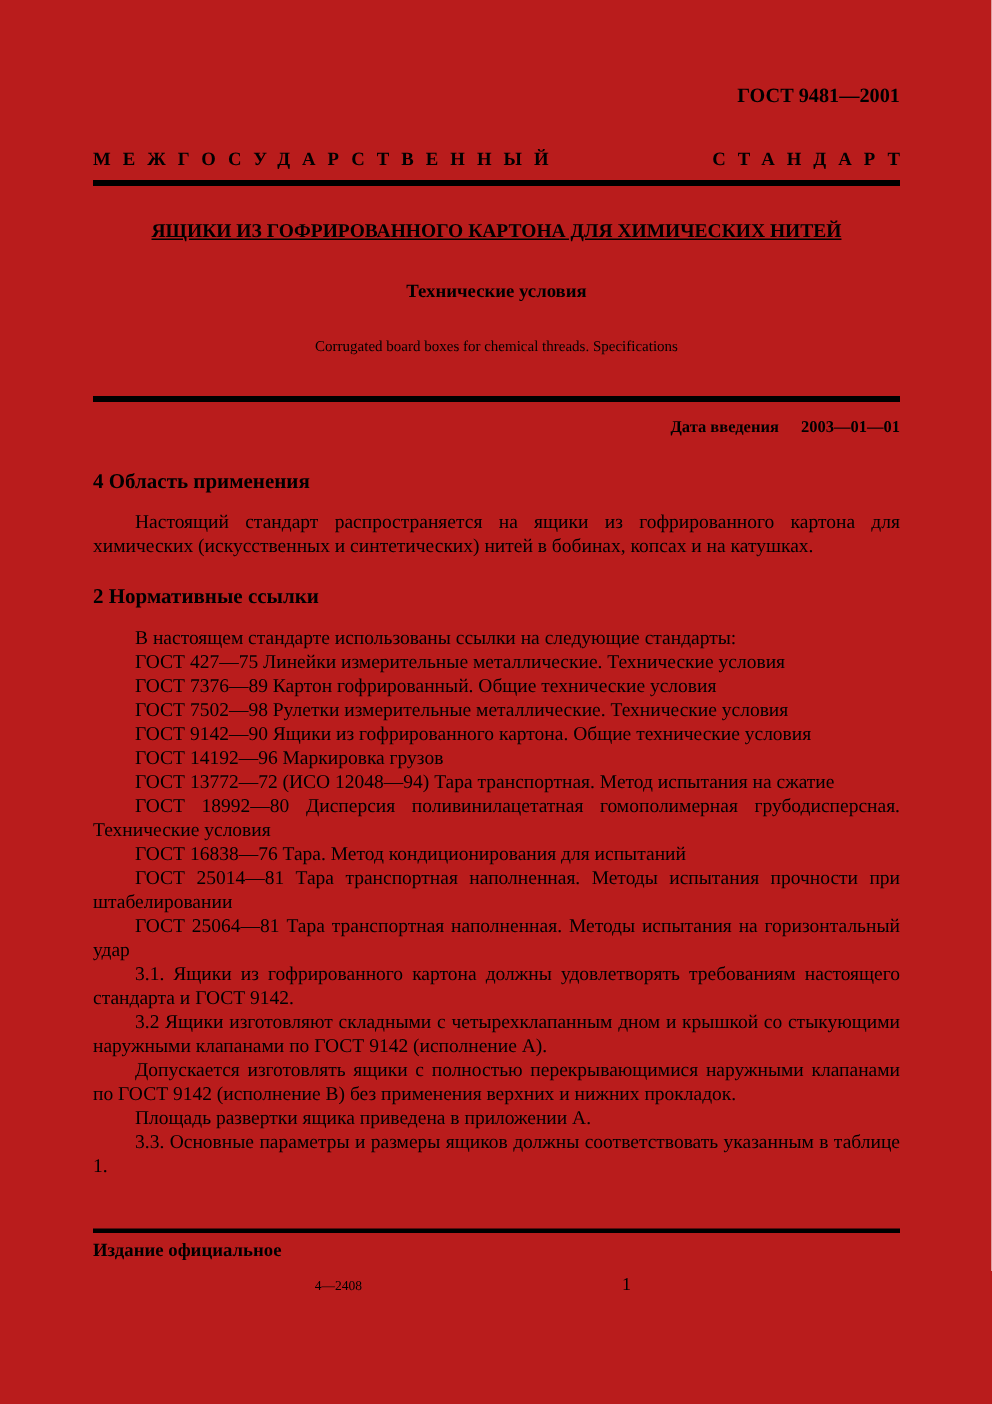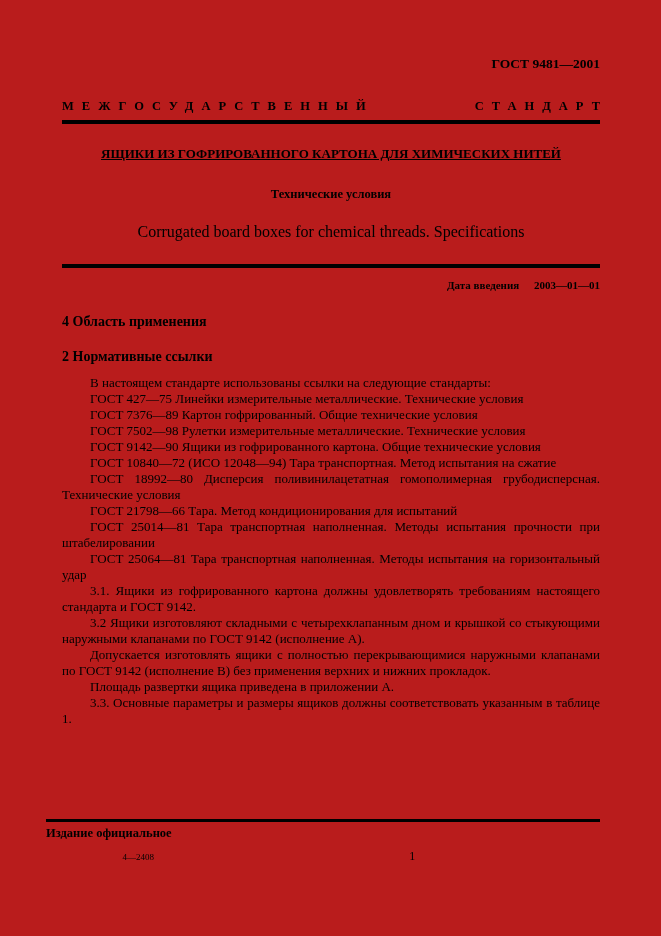--- a/index.html
+++ b/index.html
@@ -41,21 +41,21 @@
   }
   .doc-subtitle {
     margin: 24px 0 0 0;
     text-align: center;
     font-size: 12.5px;
     font-weight: bold;
   }
   .doc-title-en {
     margin-top: 22px;
     text-align: center;
-    font-size: 16px;
+    font-size: 10px;
     font-weight: normal;
   }
   .date-line {
     margin-top: 9px;
     text-align: right;
     font-weight: bold;
     font-size: 11px;
   }
   .date-line .date-value { margin-left: 12px; }
   .sec-heading {
@@ -65,37 +65,37 @@
     line-height: 17px;
   }
   .sec-heading.first { margin-top: 20px; }
   .para {
     margin: 0;
     text-align: justify;
     text-indent: 28px;
   }
   .footer {
     position: absolute;
-    left: 46px;
+    left: 62px;
     right: 61px;
     top: 819px;
   }
   .footer-rule { border: none; border-top: 3px solid #000; margin: 0; }
   .edition-note {
     margin-top: 3px;
     font-weight: bold;
     font-size: 12.5px;
   }
   .footer-row {
     display: grid;
     grid-template-columns: 1fr 1fr 1fr;
     align-items: baseline;
     margin-top: 7px;
   }
-  .print-code { font-size: 9px; text-align: center; }
+  .print-code { font-size: 9px; text-align: right; }
   .page-num-center { font-size: 12px; text-align: center; }
   .page-num-right { font-size: 12px; text-align: right; }
 </style>
 </head>
 <body>
 
 <div class="page">
 
   <div class="doc-number">ГОСТ 9481—2001</div>
 
@@ -111,30 +111,32 @@
   <div class="doc-title-en">Corrugated board boxes for chemical threads. Specifications</div>
 
   <hr class="rule-thick rule2">
 
   <div class="date-line">
     <span class="date-label">Дата введения</span>
     <span class="date-value">2003—01—01</span>
   </div>
 
   <div class="sec-heading first">4 Область применения</div>
+  <p class="para">Настоящий стандарт распространяется на ящики из гофрированного картона для химических (искусственных и синтетических) нитей в бобинах, копсах и на катушках.</p>
 
   <div class="sec-heading">2 Нормативные ссылки</div>
   <p class="para">В настоящем стандарте использованы ссылки на следующие стандарты:</p>
   <p class="para">ГОСТ 427—75 Линейки измерительные металлические. Технические условия</p>
   <p class="para">ГОСТ 7376—89 Картон гофрированный. Общие технические условия</p>
   <p class="para">ГОСТ 7502—98 Рулетки измерительные металлические. Технические условия</p>
   <p class="para">ГОСТ 9142—90 Ящики из гофрированного картона. Общие технические условия</p>
-  <p class="para">ГОСТ 10840—72 (ИСО 12048—94) Тара транспортная. Метод испытания на сжатие</p>
+  <p class="para">ГОСТ 14192—96 Маркировка грузов</p>
+  <p class="para">ГОСТ 13772—72 (ИСО 12048—94) Тара транспортная. Метод испытания на сжатие</p>
   <p class="para">ГОСТ 18992—80 Дисперсия поливинилацетатная гомополимерная грубодисперсная. Технические условия</p>
-  <p class="para">ГОСТ 21798—66 Тара. Метод кондиционирования для испытаний</p>
+  <p class="para">ГОСТ 16838—76 Тара. Метод кондиционирования для испытаний</p>
   <p class="para">ГОСТ 25014—81 Тара транспортная наполненная. Методы испытания прочности при штабелиро­вании</p>
   <p class="para">ГОСТ 25064—81 Тара транспортная наполненная. Методы испытания на горизонтальный удар</p>
 
   <p class="para">3.1. Ящики из гофрированного картона должны удовлетворять требованиям настоящего стандарта и ГОСТ 9142.</p>
   <p class="para">3.2 Ящики изготовляют складными с четырехклапанным дном и крышкой со стыкующими наружными клапанами по ГОСТ 9142 (исполнение А).</p>
   <p class="para">Допускается изготовлять ящики с полностью перекрывающимися наружными клапанами по ГОСТ 9142 (исполнение В) без применения верхних и нижних прокладок.</p>
   <p class="para">Площадь развертки ящика приведена в приложении А.</p>
   <p class="para">3.3. Основные параметры и размеры ящиков должны соответствовать указанным в таб­лице 1.</p>
 
   <div class="footer">

